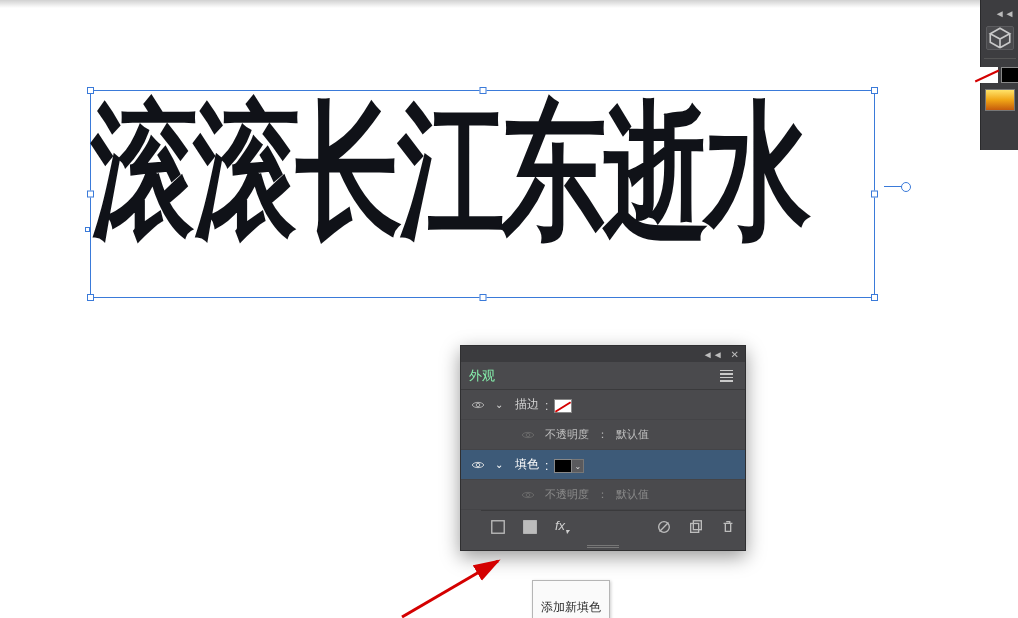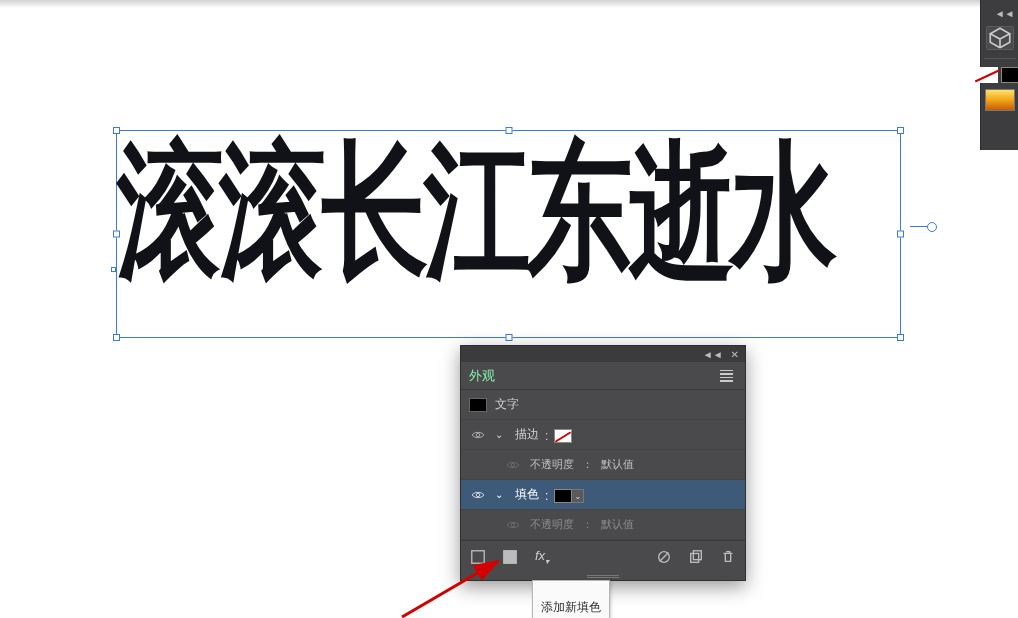--- a/index.html
+++ b/index.html
@@ -60,24 +60,23 @@
   }
   .right-strip .gradient-sw {
     width:30px; height:22px;
     background: linear-gradient(to bottom, #ffe36a, #f0a516, #c65a0c);
     border:1px solid #777;
   }
 
   
   .artboard-text {
     position: absolute;
-    left: 116px; top: 90px;
+    left: 90px; top: 90px;
     width: 785px; height: 208px;
     border: 1px solid #3a7ad9;
-    margin-top: 40px;
   }
   .artboard-text .txt {
     position:absolute; left:0; right:0; top:-18px;
     font-size: 148px;
     font-weight: 900;
     letter-spacing: -6px;
     color: #101218;
     white-space: nowrap;
     font-family: "Microsoft YaHei", "Heiti SC", sans-serif;
     transform: scaleX(0.72);
@@ -139,21 +138,21 @@
 
   .ap-body { background:#4a4a4d; }
   .ap-row {
     display:flex; align-items:center;
     height: 30px;
     padding: 0 8px;
     gap: 8px;
     border-bottom: 1px solid #444447;
   }
   .ap-row.sel { background:#3d5a78; color:#fff; }
-  .ap-row.sub { padding-left: 43px; font-size:11px; color:#bfbfbf; }
+  .ap-row.sub { padding-left: 58px; font-size:11px; color:#bfbfbf; }
   .ap-row.sub.dim { color:#8a8a8a; }
   .vis-eye { width:18px; display:flex; justify-content:center; color:#b8b8b8; }
   .vis-eye.off { color:#6d6d6d; }
   .eye-svg { width:14px; height:14px; }
   .twisty { width:12px; color:inherit; font-size:10px; }
   .swatch-sm {
     width:18px; height:14px; border:1px solid #888;
   }
   .swatch-sm.black { background:#000; }
   .swatch-sm.char { background:#000; border-color:#666; }
@@ -172,20 +171,21 @@
   .ap-row .label { flex:1; }
   .colon-val { display:flex; gap:6px; align-items:flex-end; }
 
   .ap-footer {
     height: 32px;
     background:#4a4a4d;
     border-top:1px solid #3a3a3c;
     display:flex; align-items:center;
     padding: 0 8px;
     gap: 14px;
+    margin-left: 20px;
   }
   .ap-footer .fbtn {
     width:18px; height:18px;
     display:flex; align-items:center; justify-content:center;
     color:#bcbcbc;
   }
   .ap-footer .fbtn svg { width:16px; height:16px; fill:none; stroke:#bcbcbc; stroke-width:1.5; }
   .ap-footer .grow { flex:1; }
   .ap-footer .fx { font-style:italic; font-size:13px; color:#cfcfcf; }
   .ap-footer .fx sub { font-size:8px; }
@@ -263,24 +263,20 @@
     <div class="tab">外观</div>
     <div class="menu-lines">
         <i></i>
         <i></i>
         <i></i>
         <i></i>
       </div>
   </div>
   <div class="ap-body">
 
-    <div class="ap-row">
-      <div class="swatch-sm char"></div>
-      <div class="label">文字</div>
-    </div>
 
     <div class="ap-row">
       <div class="vis-eye">
         <svg class="eye-svg" viewBox="0 0 24 24">
             <path d="M2 12 C5 6 19 6 22 12 C19 18 5 18 2 12 Z" fill="none" stroke="#b8b8b8" stroke-width="1.5"></path>
             <circle cx="12" cy="12" r="3" fill="none" stroke="#b8b8b8" stroke-width="1.5"></circle>
           </svg>
       </div>
       <div class="twisty">⌄</div>
       <div class="colon-val">

